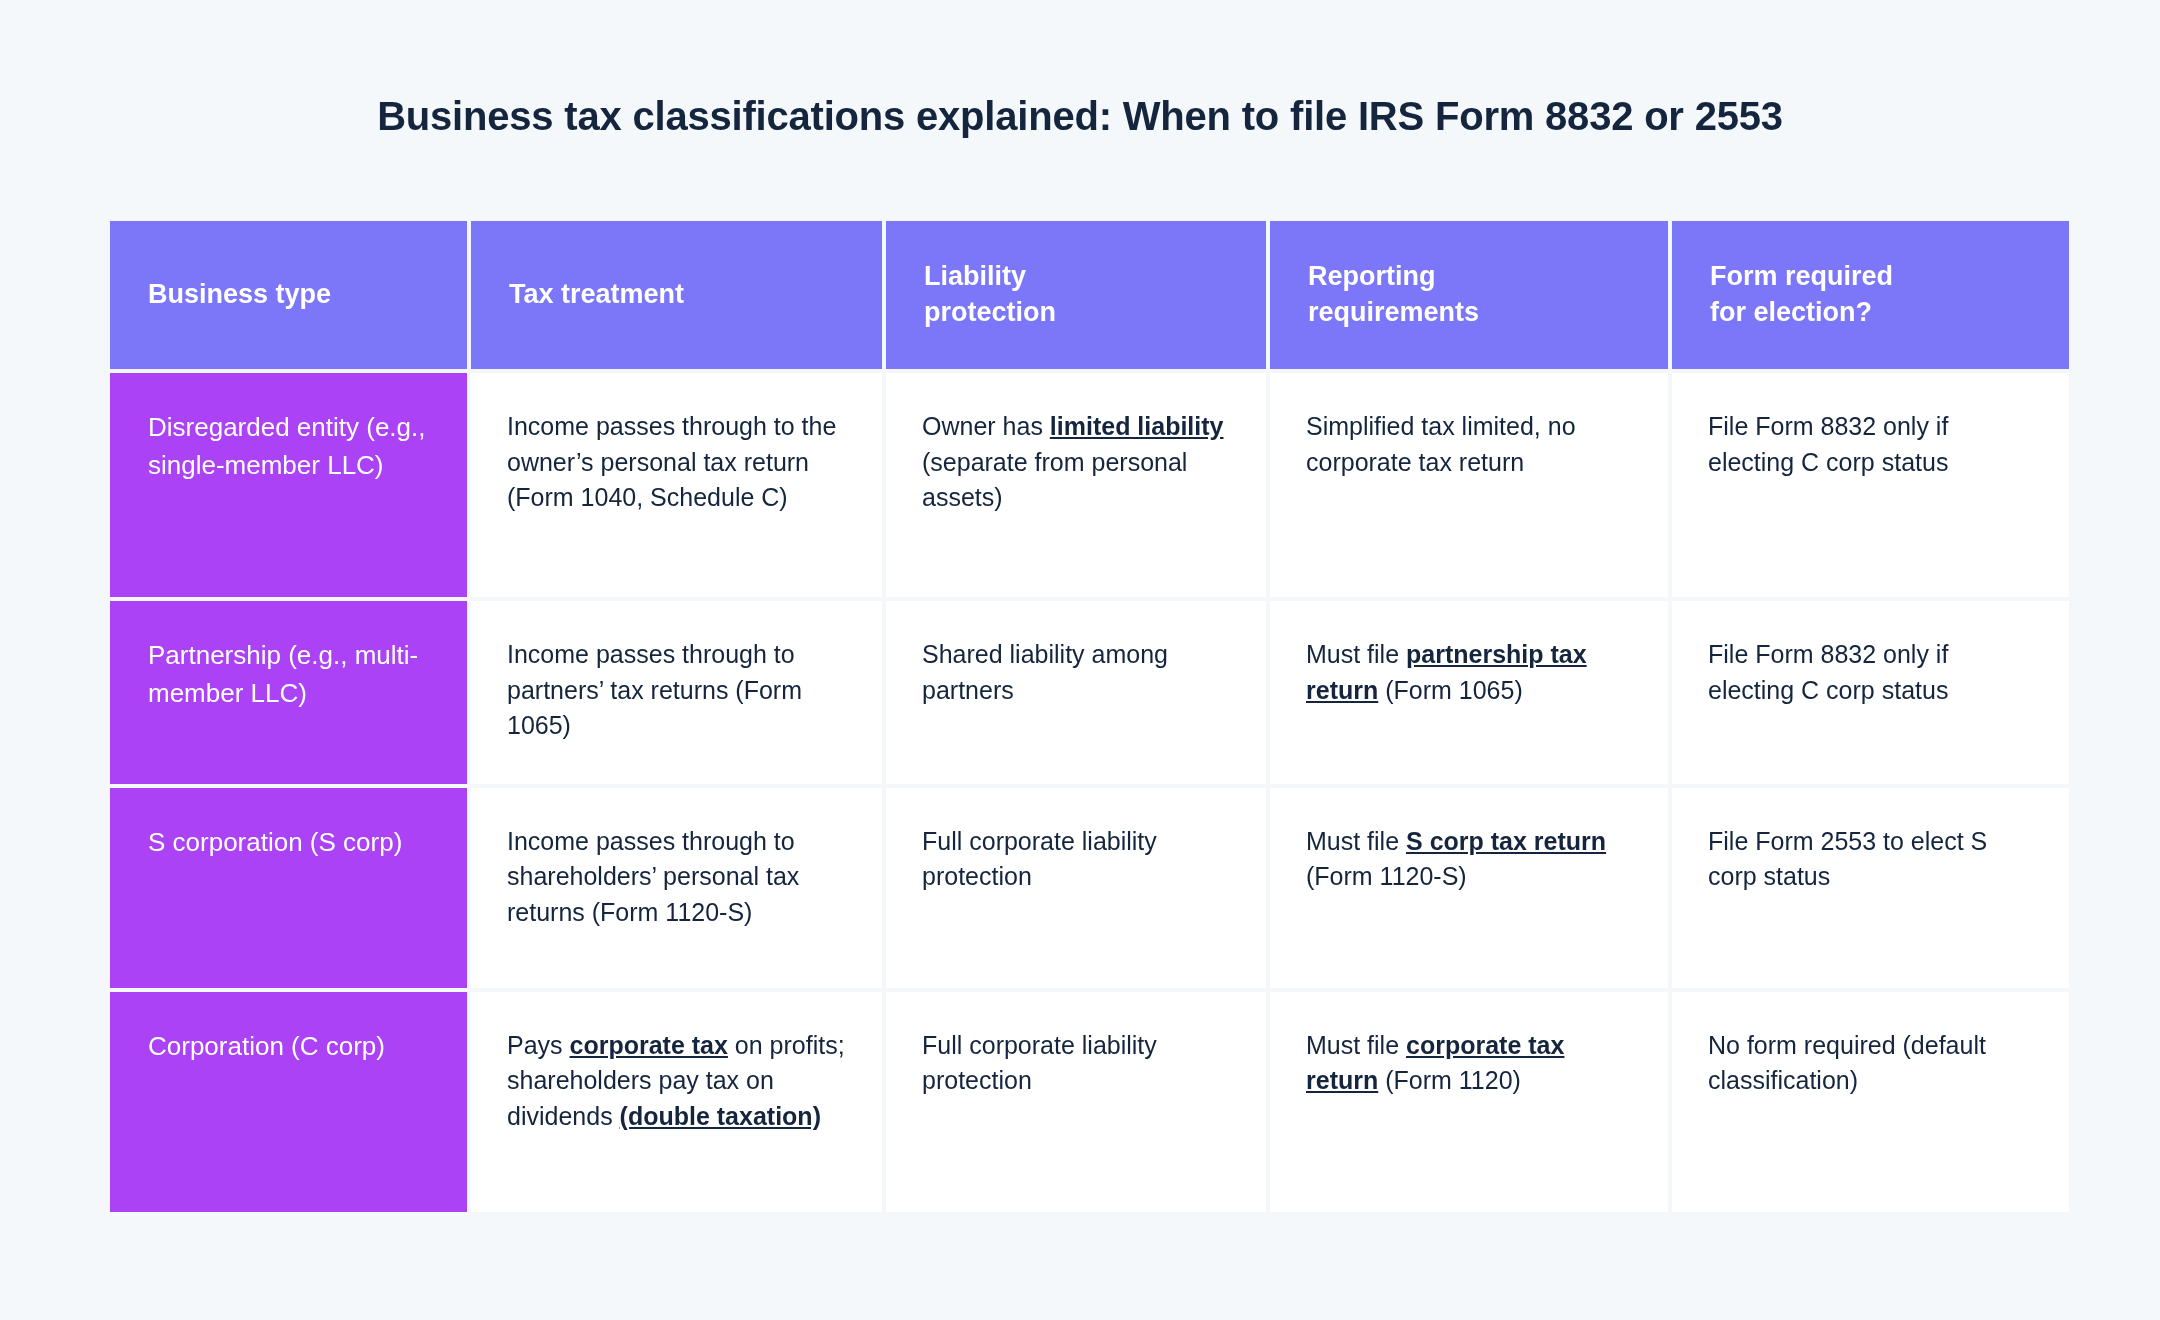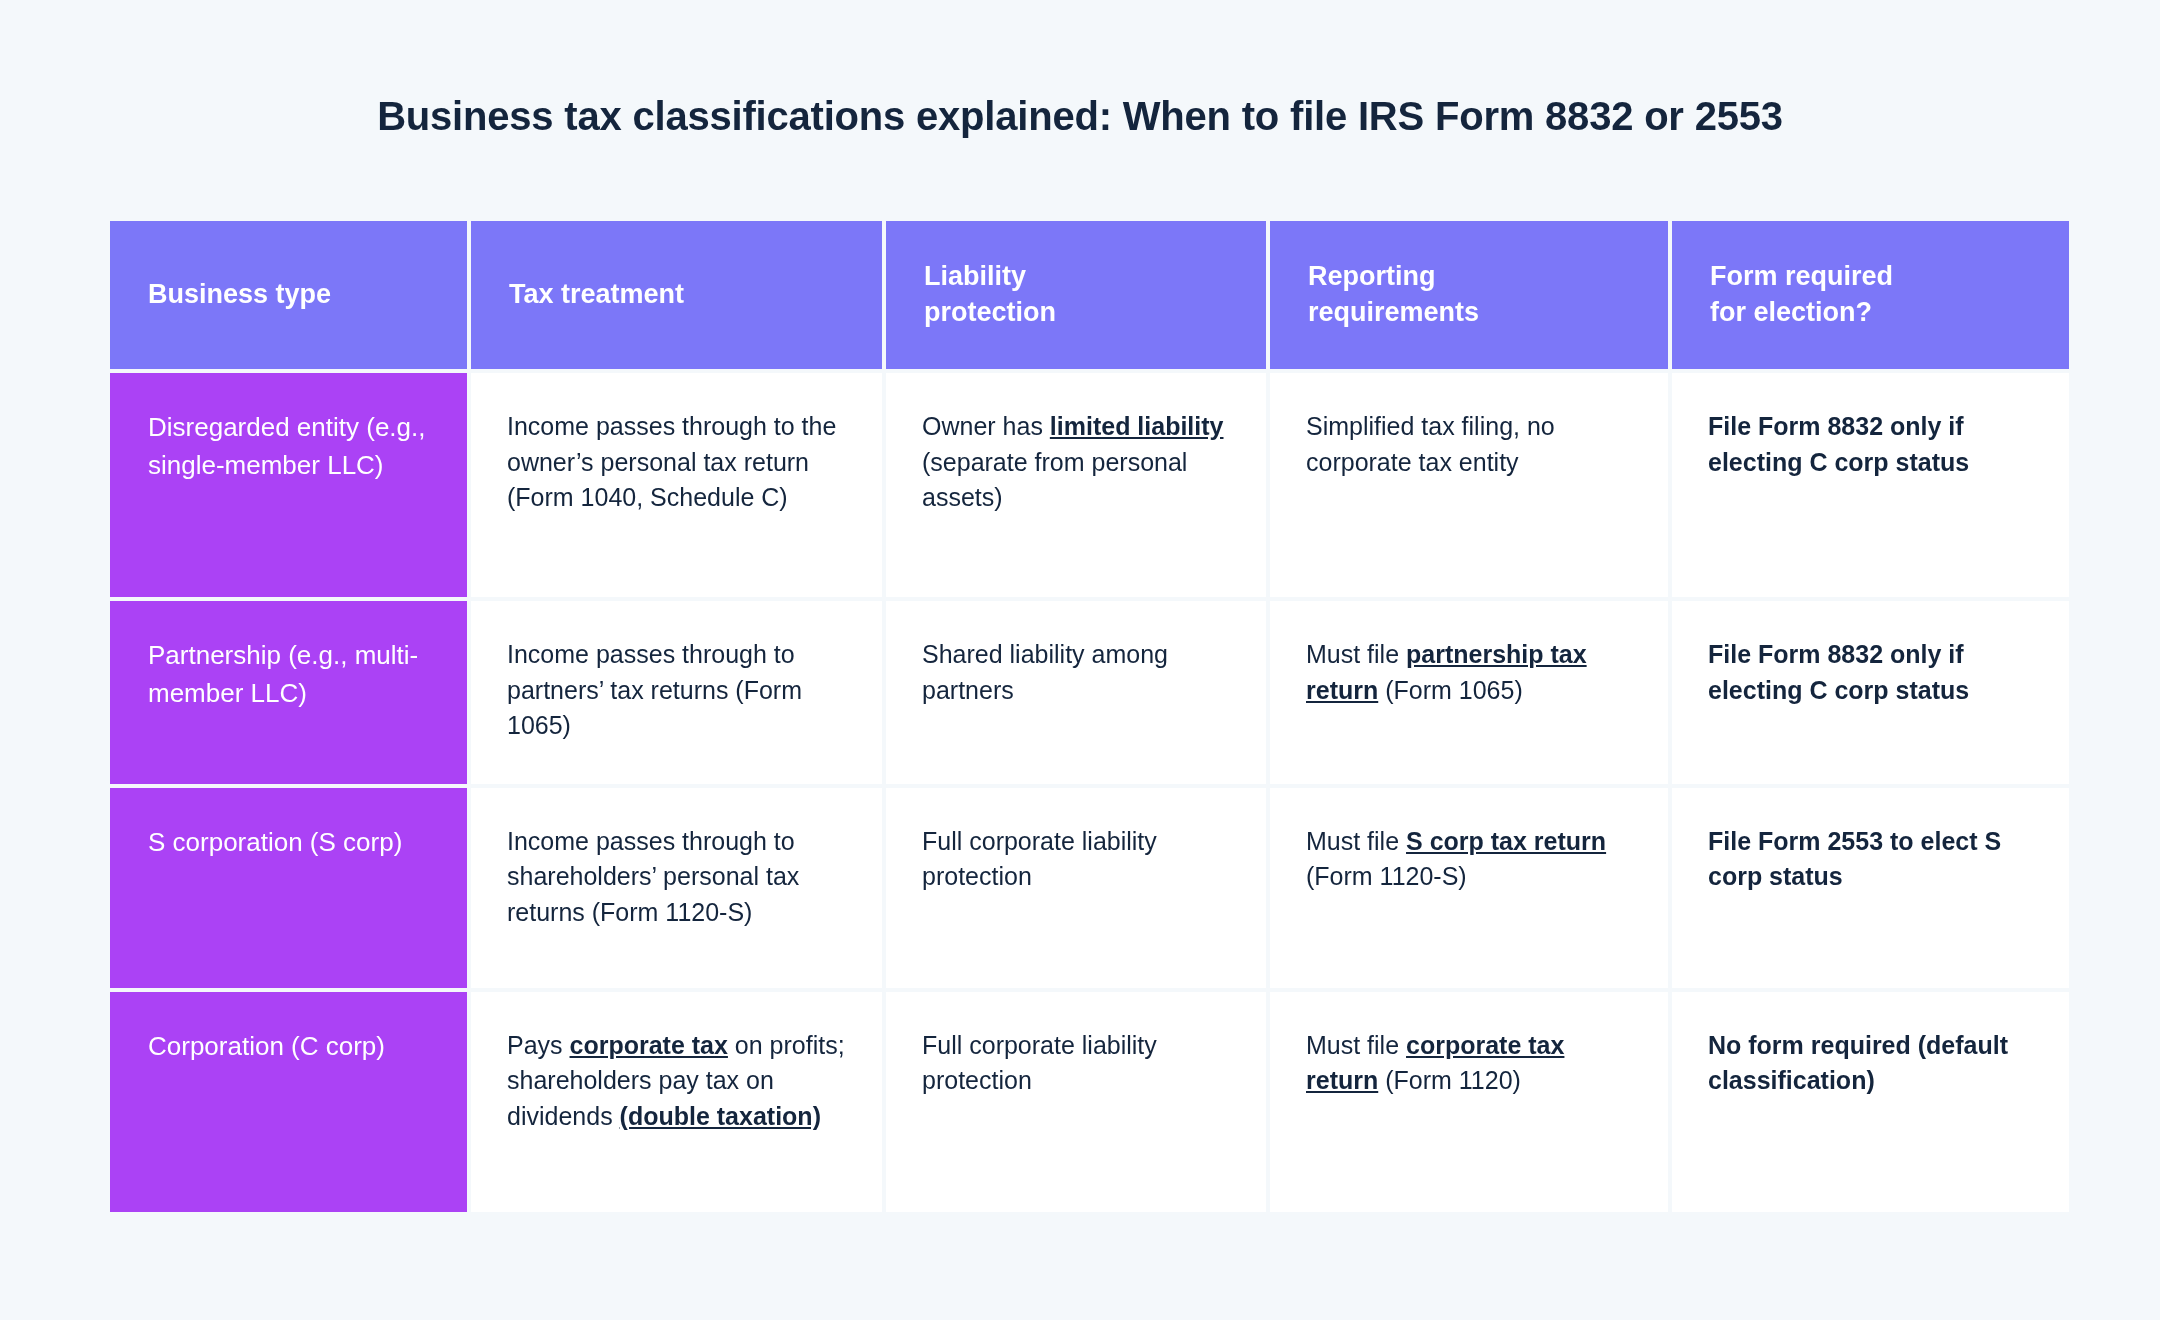--- a/index.html
+++ b/index.html
@@ -83,21 +83,21 @@
   tbody td.rowlabel {
     background: #ab42f5;
     color: #ffffff;
     font-size: 26px;
     font-weight: 500;
     line-height: 1.45;
     padding: 36px 24px 40px 38px;
   }
 
   tbody td.bold-cell {
-    font-weight: 700;
+    font-weight: 400;
   }
 
   tbody tr.r1 td { height: 224px; }
   tbody tr.r2 td { height: 166px; }
   tbody tr.r3 td { height: 200px; }
   tbody tr.r4 td { height: 220px; }
 
   b { font-weight: 700; text-decoration: underline; }
 </style>
 </head>
@@ -123,21 +123,21 @@
           <th>Liability<br>protection</th>
           <th>Reporting<br>requirements</th>
           <th>Form required<br>for election?</th>
         </tr>
       </thead>
       <tbody>
         <tr class="r1">
           <td class="rowlabel">Disregarded entity (e.g., single-member LLC)</td>
           <td>Income passes through to the owner’s personal tax return (Form 1040, Schedule C)</td>
           <td>Owner has <b>limited liability</b> (separate from personal assets)</td>
-          <td>Simplified tax filing, no corporate tax entity</td>
+          <td>Simplified tax limited, no corporate tax return</td>
           <td class="bold-cell">File Form 8832 only if electing C corp status</td>
         </tr>
         <tr class="r2">
           <td class="rowlabel">Partnership (e.g., multi-member LLC)</td>
           <td>Income passes through to partners’ tax returns (Form 1065)</td>
           <td>Shared liability among partners</td>
           <td>Must file <b>partnership tax return</b> (Form 1065)</td>
           <td class="bold-cell">File Form 8832 only if electing C corp status</td>
         </tr>
         <tr class="r3">

